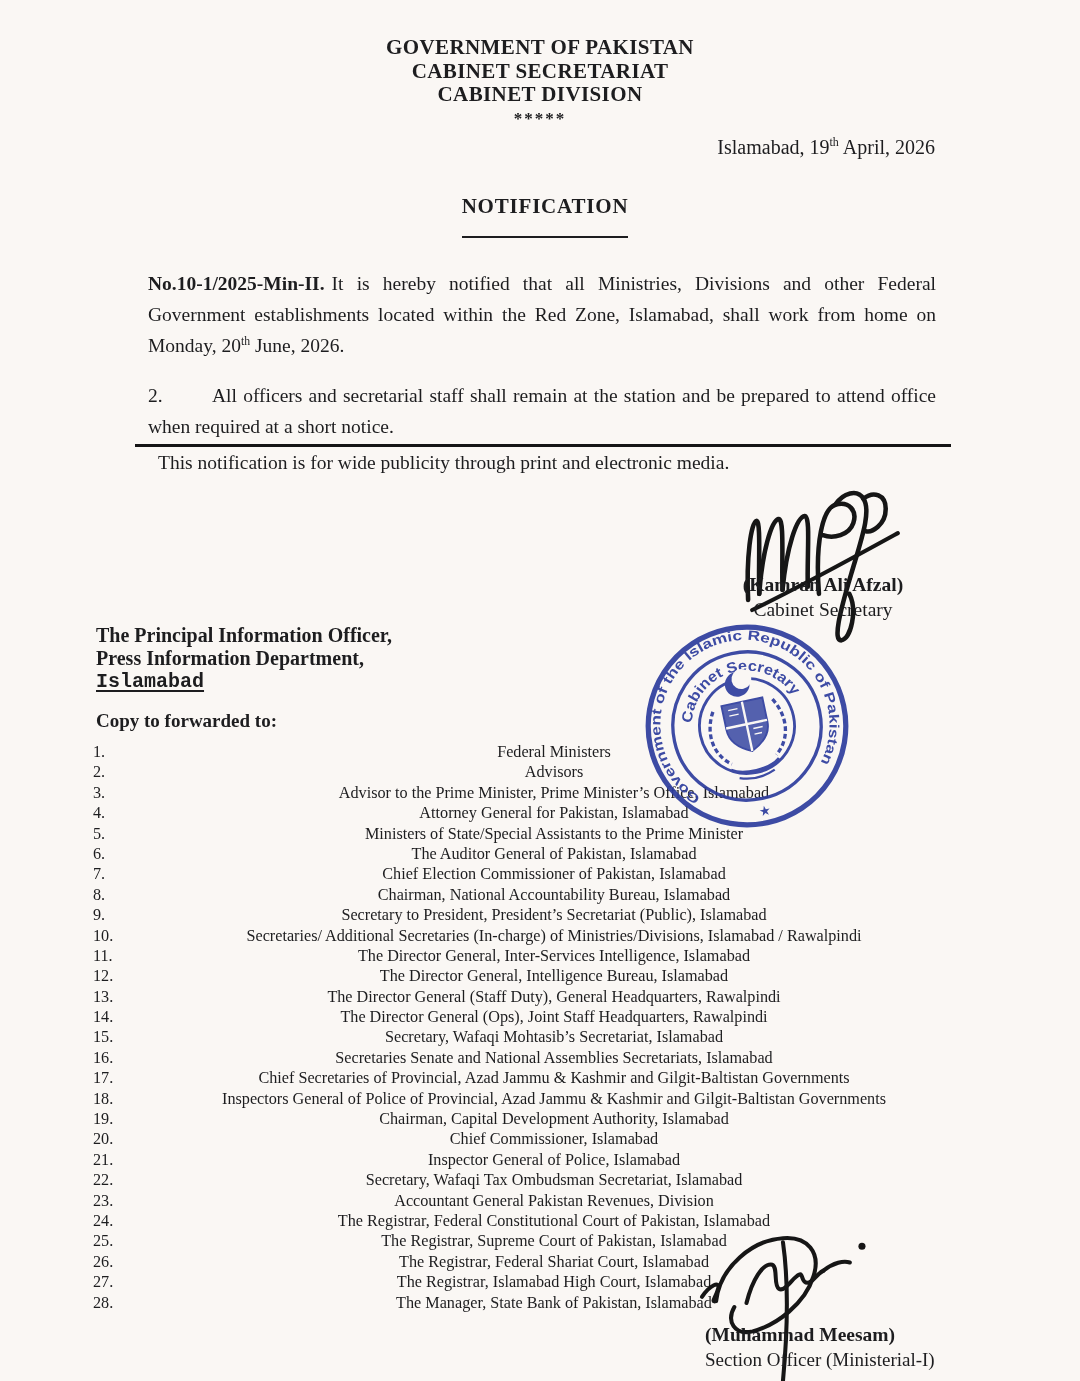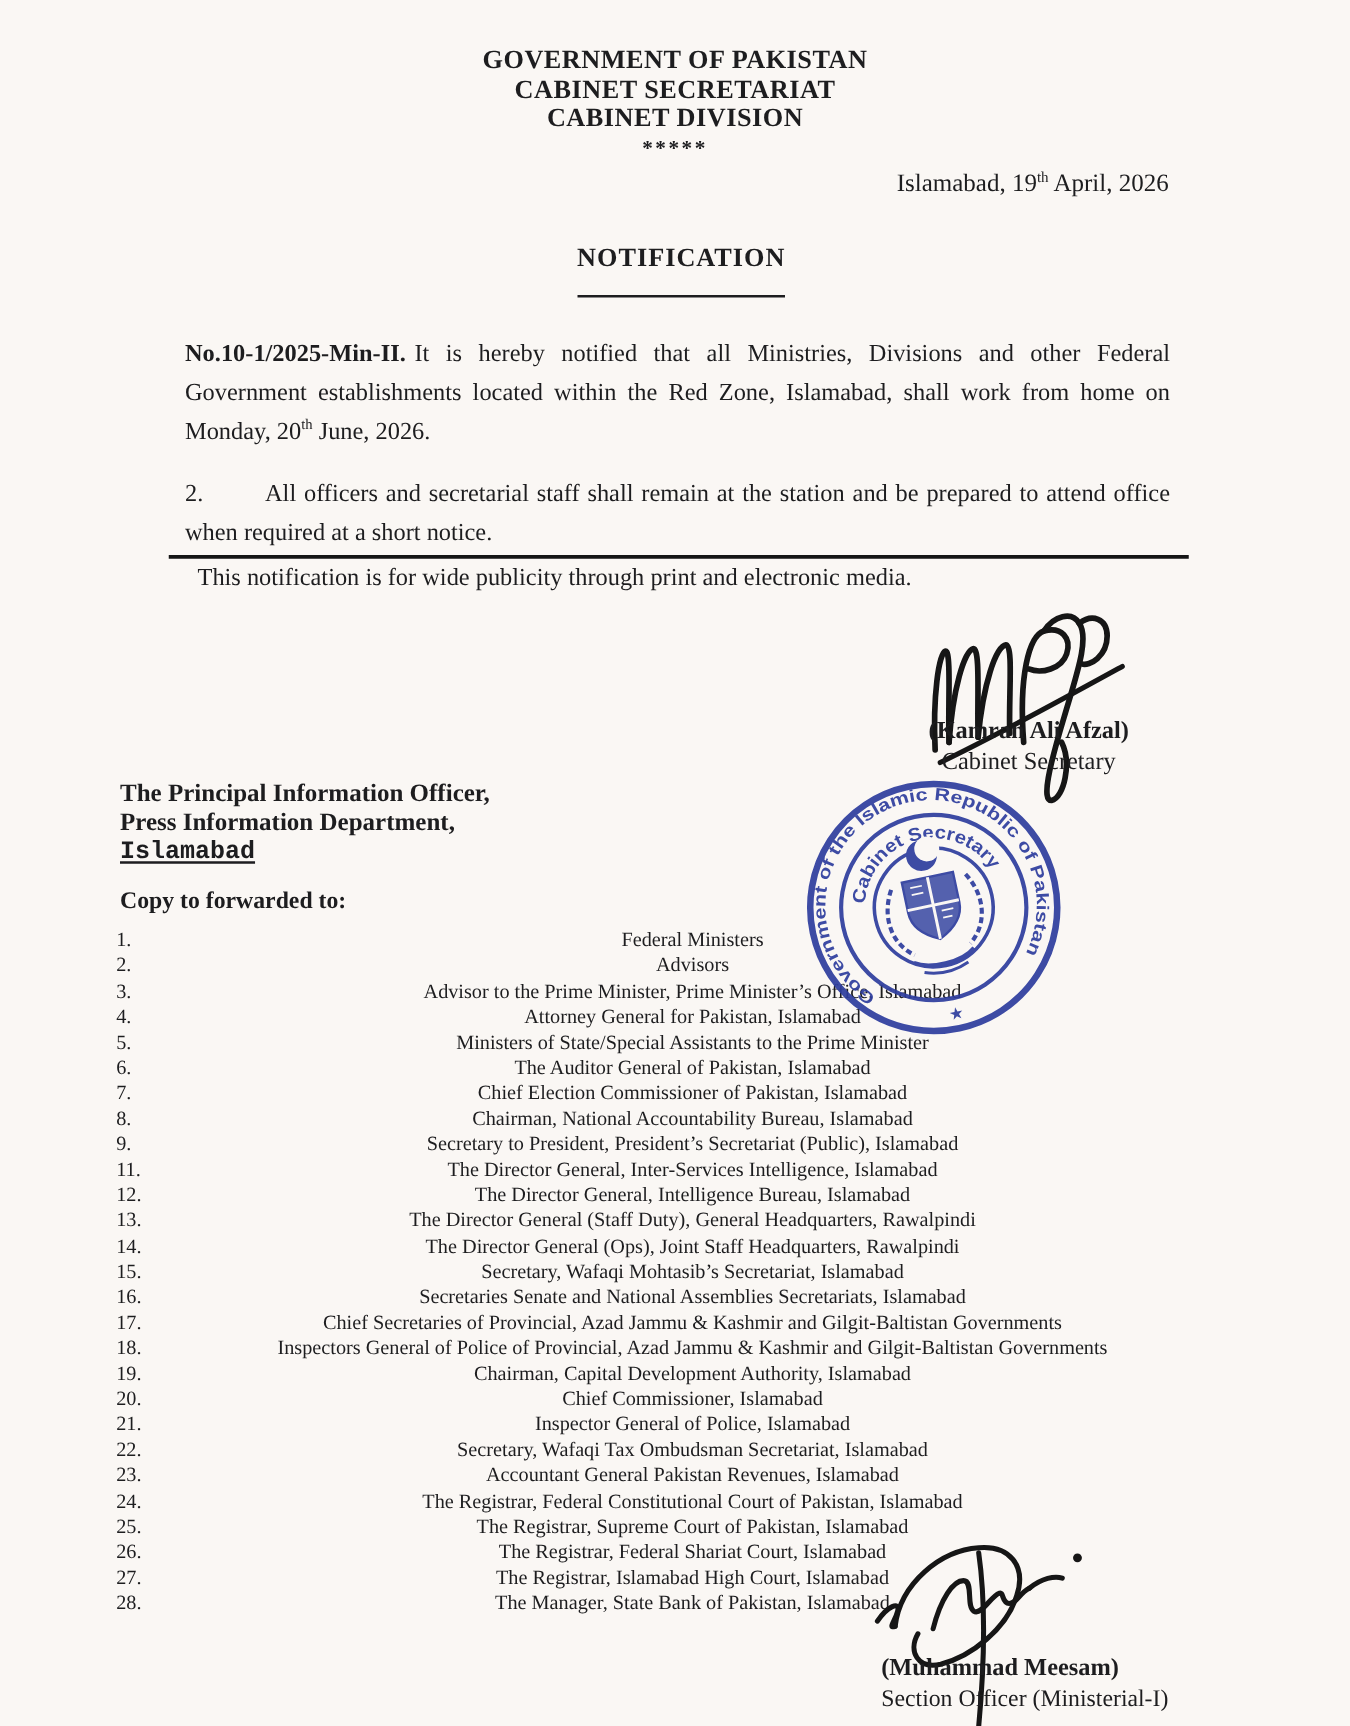--- a/index.html
+++ b/index.html
@@ -144,20 +144,24 @@
     </div>
     <div class="recipient-row">
       <span class="recipient-num">8.</span>
       <span class="recipient-text">Chairman, National Accountability Bureau, Islamabad</span>
     </div>
     <div class="recipient-row">
       <span class="recipient-num">9.</span>
       <span class="recipient-text">Secretary to President, President’s Secretariat (Public), Islamabad</span>
     </div>
     <div class="recipient-row">
+      <span class="recipient-num">10.</span>
+      <span class="recipient-text">Secretaries/ Additional Secretaries (In-charge) of Ministries/Divisions, Islamabad / Rawalpindi</span>
+    </div>
+    <div class="recipient-row">
       <span class="recipient-num">11.</span>
       <span class="recipient-text">The Director General, Inter-Services Intelligence, Islamabad</span>
     </div>
     <div class="recipient-row">
       <span class="recipient-num">12.</span>
       <span class="recipient-text">The Director General, Intelligence Bureau, Islamabad</span>
     </div>
     <div class="recipient-row">
       <span class="recipient-num">13.</span>
       <span class="recipient-text">The Director General (Staff Duty), General Headquarters, Rawalpindi</span>
@@ -193,21 +197,21 @@
     <div class="recipient-row">
       <span class="recipient-num">21.</span>
       <span class="recipient-text">Inspector General of Police, Islamabad</span>
     </div>
     <div class="recipient-row">
       <span class="recipient-num">22.</span>
       <span class="recipient-text">Secretary, Wafaqi Tax Ombudsman Secretariat, Islamabad</span>
     </div>
     <div class="recipient-row">
       <span class="recipient-num">23.</span>
-      <span class="recipient-text">Accountant General Pakistan Revenues, Islamabad</span>
+      <span class="recipient-text">Accountant General Pakistan Revenues, Division</span>
     </div>
     <div class="recipient-row">
       <span class="recipient-num">24.</span>
       <span class="recipient-text">The Registrar, Federal Constitutional Court of Pakistan, Islamabad</span>
     </div>
     <div class="recipient-row">
       <span class="recipient-num">25.</span>
       <span class="recipient-text">The Registrar, Supreme Court of Pakistan, Islamabad</span>
     </div>
     <div class="recipient-row">

